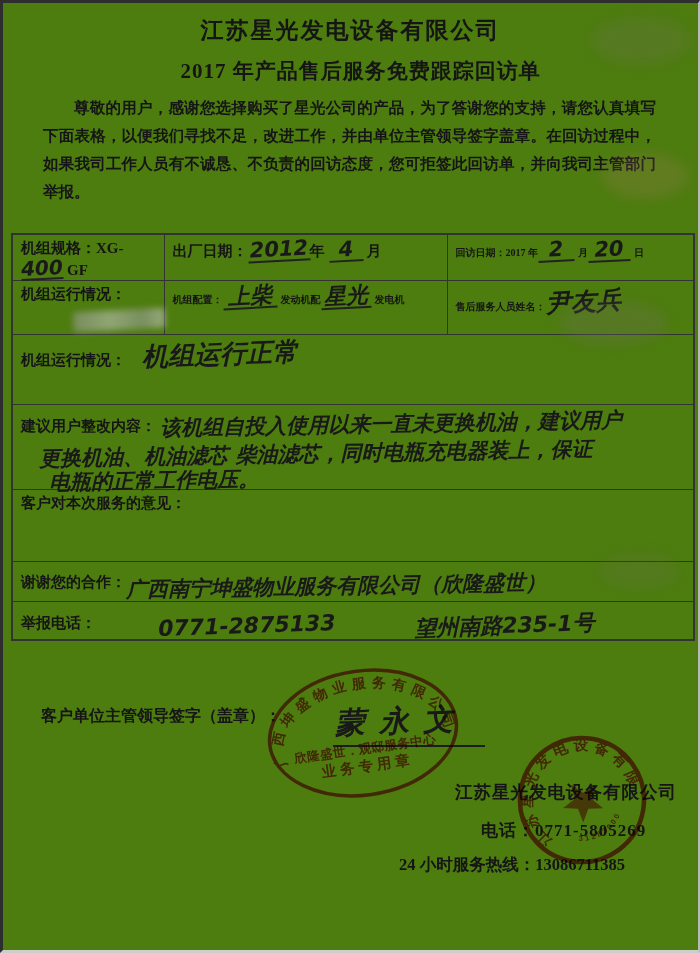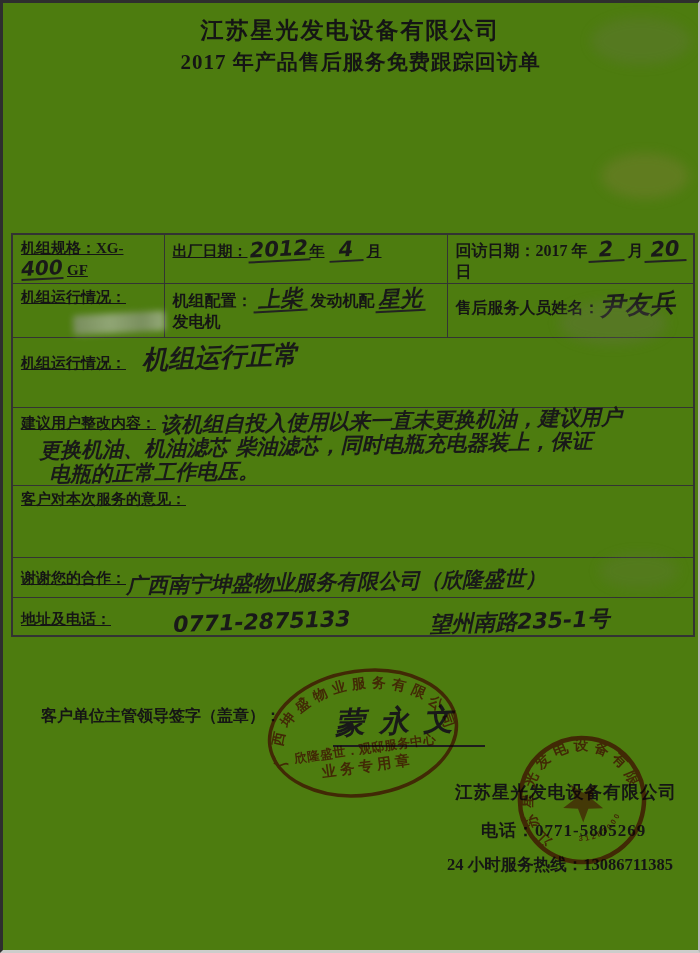--- a/index.html
+++ b/index.html
@@ -5,48 +5,48 @@
   html,body{margin:0;padding:0;background:#ffffff;}
   .page{
     position:relative; width:700px; height:953px; box-sizing:border-box;
     background:#4d7c0f; overflow:hidden;
     border-top:3px solid #2e2e2e; border-left:3px solid #2e2e2e;
     border-right:2px solid #b9b9b9; border-bottom:3px solid #cdcdcb;
     font-family:"Liberation Serif","DejaVu Serif",serif; color:#151515;
   }
   .header-area{height:212px; overflow:visible;}
   .title{margin-top:12px; text-align:center; font-size:23px; font-weight:700; letter-spacing:2px;}
-  .subtitle{margin-top:2px; text-align:center; font-size:21px; font-weight:700; letter-spacing:1px;padding-left:20px;}
+  .subtitle{margin-top:11px; text-align:center; font-size:21px; font-weight:700; letter-spacing:1px;padding-left:20px;}
   .intro{margin:9px 42px 0 40px; font-size:15.5px; font-weight:600; line-height:28px;
          text-align:justify; text-indent:2em;}
   .thanks{margin:3px 42px 0 40px; font-size:15.5px; font-weight:600;}
   table.form{border-collapse:collapse; table-layout:fixed; width:684px; margin:6px 0 0 8px;
              border:2px solid #333;}
   table.form td{border:1.6px solid #333; padding:4px 6px 0 8px; vertical-align:top; overflow:visible;}
-  .lbl{font-weight:700; font-size:15px; white-space:nowrap;text-decoration:underline;}
-  .lbl-sm{font-weight:700; font-size:16px; white-space:nowrap;}
+  .lbl{font-weight:700; font-size:15px; white-space:nowrap;}
+  .lbl-sm{font-weight:700; font-size:10px; white-space:nowrap;}
   .hw{font-family:"DejaVu Sans","Liberation Sans",sans-serif; font-style:italic; font-weight:600;
       color:#191919; white-space:nowrap;}
   .tilt{display:inline-block; transform:rotate(-3deg);}
   .tilt1{display:inline-block; transform:rotate(-1deg);}
   .u{display:inline-block; border-bottom:2px solid #222; text-align:center; line-height:1;}
   .hw20{font-size:20px;} .hw21{font-size:21px;} .hw22{font-size:22px;} .hw24{font-size:24px;}
   .hw25{font-size:25px;} .hw26{font-size:26px;}
   .sugg-line{display:block; font-size:21px; line-height:24px;}
   .redacted{display:inline-block; width:92px; height:20px; margin:6px 0 0 52px;
             background:linear-gradient(90deg,#9a9a9a,#c8c8c8 40%,#9f9f9f 75%,#d0d0d0);
             filter:blur(3px); opacity:.55; transform:rotate(-3deg); border-radius:3px;}
   
   .sign-label{position:absolute; left:38px; top:703px; font-size:16px; font-weight:700;}
   .sign-line{position:absolute; left:330px; top:742px; width:152px; border-bottom:2px solid #1d1d1d;}
   .signature{position:absolute; left:332px; top:698px; font-size:30px; letter-spacing:14px;
              transform:rotate(-2deg);}
   .co-name{position:absolute; left:452px; top:777px; font-size:17.5px; font-weight:700; letter-spacing:1px;}
   .co-phone{position:absolute; left:478px; top:816px; font-size:17px; font-weight:700; letter-spacing:1px;}
-  .co-hotline{position:absolute; left:396px; top:851px; font-size:16.5px; font-weight:700;margin-left:48px;}
+  .co-hotline{position:absolute; left:396px; top:851px; font-size:16.5px; font-weight:700;}
   
   .stamp{position:absolute; mix-blend-mode:multiply; opacity:.9;}
   .stamp-customer{left:258px; top:660px; transform:rotate(-8deg);}
   .stamp-company{left:504px; top:722px; transform:rotate(-36deg);}
   .stamp-stroke{fill:none; stroke:#d4403a;}
   .stamp-text{fill:#d4403a; font-family:"Liberation Sans","DejaVu Sans",sans-serif; font-weight:700;}
   
   .bleed{position:absolute; border-radius:50%; filter:blur(6px); background:rgba(122,112,112,.18);}
   .bleed.b1{left:588px; top:14px;  width:100px; height:48px;}
   .bleed.b2{left:598px; top:150px; width:88px;  height:46px; background:rgba(205,125,125,.15);}
@@ -54,20 +54,21 @@
   .bleed.b4{left:596px; top:550px; width:80px;  height:36px; background:rgba(120,110,110,.14);}
 </style>
 </head>
 <body>
 
 <div class="page">
 
   <div class="header-area">
     <div class="title">江苏星光发电设备有限公司</div>
     <div class="subtitle">2017 年产品售后服务免费跟踪回访单</div>
+    <p class="intro">尊敬的用户，感谢您选择购买了星光公司的产品，为了答谢您的支持，请您认真填写下面表格，以便我们寻找不足，改进工作，并由单位主管领导签字盖章。在回访过程中，如果我司工作人员有不诚恳、不负责的回访态度，您可拒签此回访单，并向我司主管部门举报。</p>
   </div>
 
   <table class="form">
     <colgroup>
         <col style="width:152px">
         <col style="width:283px">
         <col>
       </colgroup>
     <tbody>
         <tr style="height:42px">
@@ -94,41 +95,41 @@
       </td>
     </tr>
     <tr style="height:70px">
       <td colspan="3">
         <span class="lbl">机组运行情况：</span>
         <span class="hw hw26 tilt" style="margin-left:12px; transform:rotate(-2deg) translateY(-2px);">机组运行正常</span>
       </td>
     </tr>
     <tr style="height:78px">
       <td colspan="3">
-        <div style="line-height:19px;">
+        <div style="line-height:30px;">
           <span class="lbl">建议用户整改内容：</span>
           <span class="hw hw21 tilt1">该机组自投入使用以来一直未更换机油，建议用户</span>
         </div>
         <span class="hw sugg-line tilt1" style="margin-left:18px;">更换机油、机油滤芯 柴油滤芯，同时电瓶充电器装上，保证</span>
         <span class="hw sugg-line tilt1" style="margin-left:28px;">电瓶的正常工作电压。</span>
       </td>
     </tr>
     <tr style="height:72px">
       <td colspan="3">
         <span class="lbl">客户对本次服务的意见：</span>
       </td>
     </tr>
     <tr style="height:40px">
       <td colspan="3">
         <span class="lbl">谢谢您的合作：</span><span class="hw hw21 tilt1" style="transform:rotate(-1deg) translateY(6px);">广西南宁坤盛物业服务有限公司（欣隆盛世）</span>
       </td>
     </tr>
     <tr style="height:38px">
       <td colspan="3">
-        <span class="lbl">地址及电话：</span><span class="hw hw22 tilt" style="margin-left:62px; transform:rotate(-2deg) translateY(5px);">0771-2875133</span><span class="hw hw22 tilt" style="margin-left:78px; transform:rotate(-2deg) translateY(5px);">望州南路235-1号</span>
+        <span class="lbl">举报电话：</span><span class="hw hw22 tilt" style="margin-left:62px; transform:rotate(-2deg) translateY(5px);">0771-2875133</span><span class="hw hw22 tilt" style="margin-left:78px; transform:rotate(-2deg) translateY(5px);">望州南路235-1号</span>
       </td>
     </tr>
   </tbody>
     </table>
 
   <div class="sign-label">客户单位主管领导签字（盖章）：</div>
   <div class="sign-line"></div>
   <div class="signature hw">蒙永文</div>
 
   <div class="co-name">江苏星光发电设备有限公司</div>

